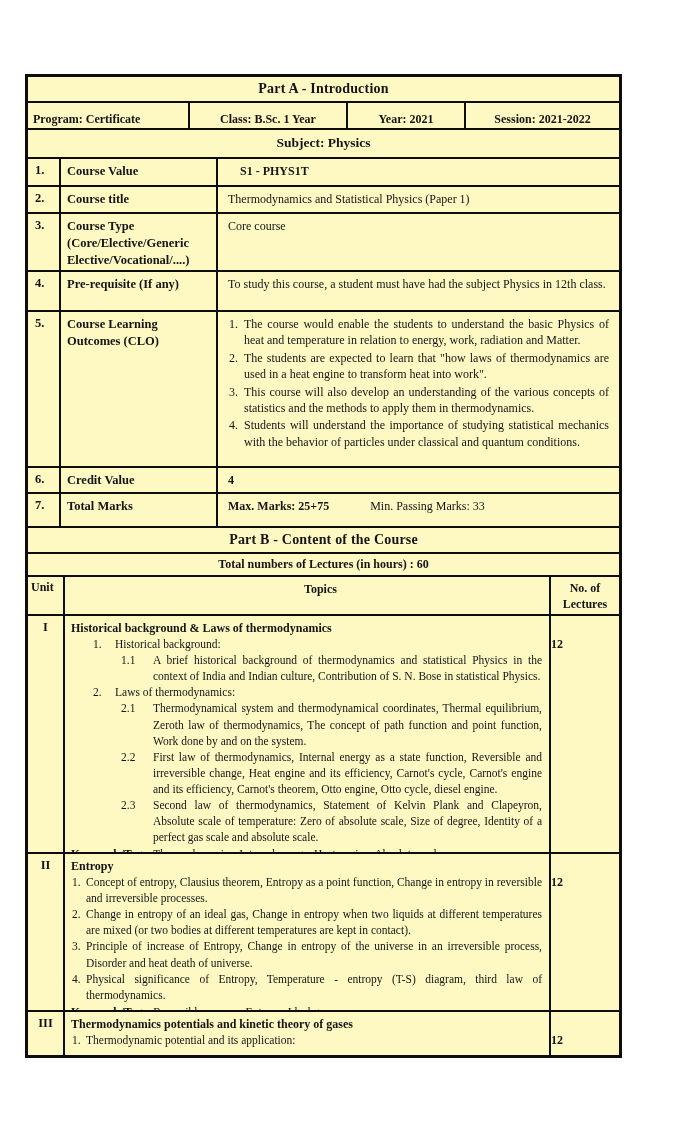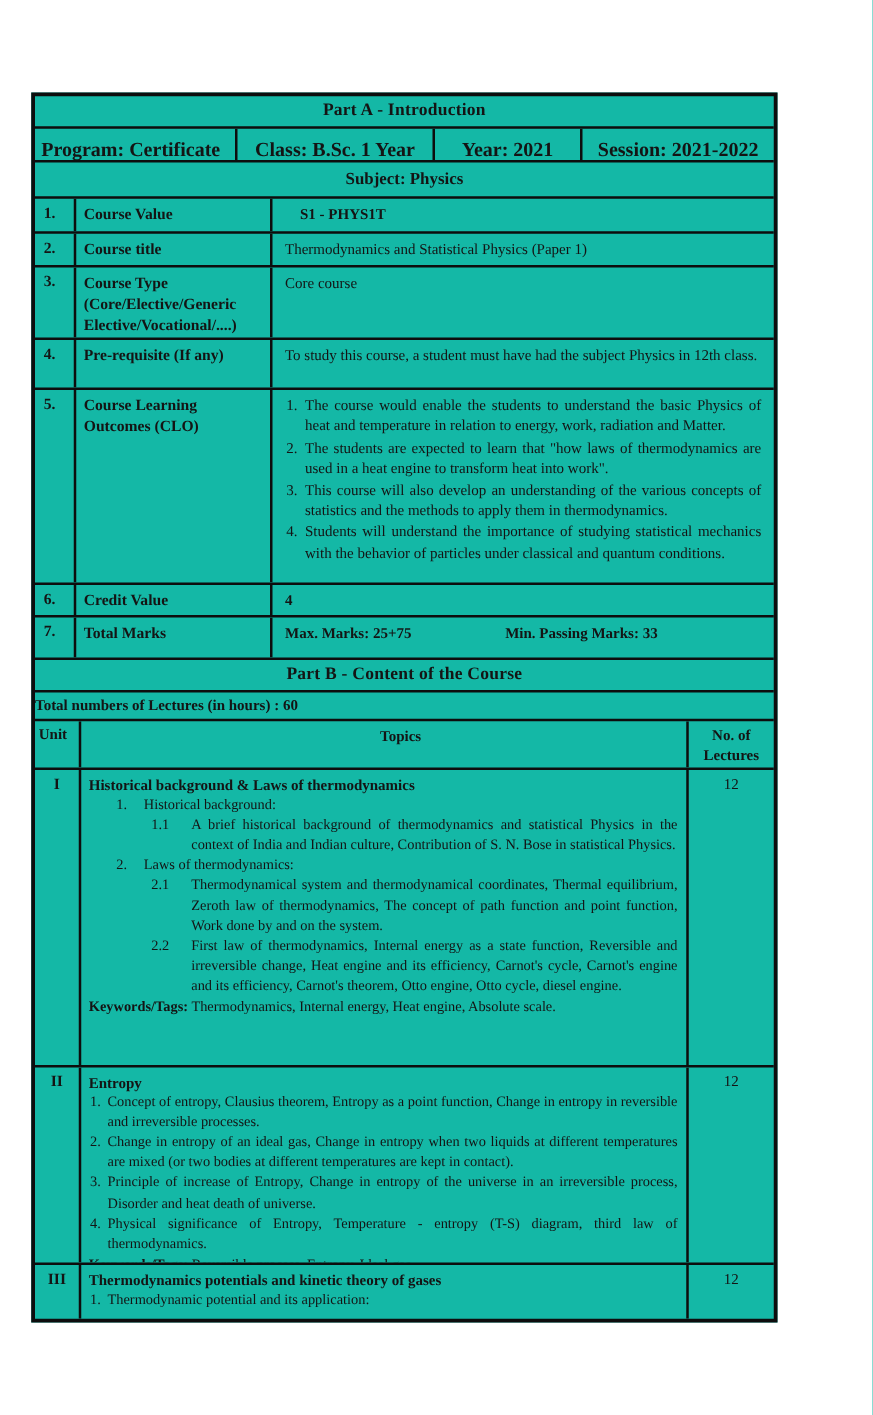--- a/index.html
+++ b/index.html
@@ -8,65 +8,65 @@
     background:#ffffff;
     position:relative;
     font-family:"Liberation Serif", serif;
     color:#141414;
     -webkit-font-smoothing:antialiased;
   }
   *{box-sizing:border-box;}
   .doc{
     position:absolute;left:25px;top:74px;width:597px;
     border:3px solid #0d0d0d;
-    background:#14b8a6;
+    background:#fef9c3;
   }
   .row{display:flex;border-bottom:2px solid #0d0d0d;overflow:hidden;}
   .row:last-child{border-bottom:none;border-radius:11px;}
   .cell{border-right:2px solid #0d0d0d;overflow:hidden;}
   .cell:last-child{border-right:none;}
 
   
   .title-row{display:block;text-align:center;font-weight:bold;font-size:14px;
     letter-spacing:.2px;padding-top:4px;}
   .subject-row{display:block;text-align:center;font-weight:bold;font-size:13.5px;padding-top:5px;}
-  .total-row{display:block;text-align:left;font-weight:bold;font-size:12px;padding-top:3px;}
-
-  
-  .info-cell{font-weight:bold;font-size:16px;padding-top:9px;text-align:center;}
+  .total-row{display:block;text-align:center;font-weight:bold;font-size:12px;padding-top:3px;}
+
+  
+  .info-cell{font-weight:bold;font-size:12px;padding-top:9px;text-align:center;}
   .info-cell.first{text-align:left;padding-left:5px;}
 
   
   .num-col{width:33px;flex:0 0 33px;font-weight:bold;font-size:12.5px;
     padding:4px 0 0 7px;}
   .label-col{width:157px;flex:0 0 157px;font-weight:bold;font-size:12.5px;
     padding:4px 4px 0 6px;line-height:17px;}
   .value-col{flex:1;font-size:12px;padding:4px 10px 0 10px;line-height:16px;}
   .v-bold{font-weight:bold;}
   .v-indent{padding-left:22px;}
   .marks-left{font-weight:bold;font-size:12px;}
-  .marks-right{font-weight:bold;font-size:12px;margin-left:72px;}
+  .marks-right{font-weight:normal;font-size:12px;margin-left:38px;}
 
   
   .clo-item{position:relative;padding-left:16px;text-align:justify;
     font-size:12px;line-height:16.4px;margin-bottom:1px;}
   .clo-marker{position:absolute;left:1px;top:0;}
 
   
   .unit-head{width:37px;flex:0 0 37px;font-weight:bold;font-size:12px;padding:3px 0 0 3px;}
   .topics-head{flex:1;font-weight:bold;font-size:12px;text-align:center;padding-top:5px;margin-left:27px;}
   .lect-head{width:68px;flex:0 0 68px;font-weight:bold;font-size:12px;
     text-align:center;padding-top:3px;line-height:16px;}
 
   
   .unit-col{width:37px;flex:0 0 37px;font-weight:bold;font-size:12.5px;
     text-align:center;padding-top:4px;}
   .topics-col{flex:1;padding:4px 7px 0 6px;font-size:11.5px;line-height:16.1px;}
-  .lect-col{width:68px;flex:0 0 68px;font-weight:normal;font-size:12px;
-    text-align:center;padding-top:4px;}
+  .lect-col{width:68px;flex:0 0 68px;font-weight:bold;font-size:12px;
+    padding-top:21px;}
   .unit-title{font-weight:bold;font-size:12px;}
   .u-item{position:relative;text-align:justify;}
   .u-item .marker{position:absolute;top:0;}
   .u-item.lv1{padding-left:44px;}
   .u-item.lv1 .marker{left:22px;}
   .u-item.lv2{padding-left:82px;}
   .u-item.lv2 .marker{left:50px;}
   .u-item.lv0{padding-left:15px;}
   .u-item.lv0 .marker{left:1px;}
   .keywords{margin-top:1px;}
@@ -177,20 +177,24 @@
         <span>Laws of thermodynamics:</span>
       </div>
       <div class="u-item lv2">
         <span class="marker">2.1</span>
         <span>Thermodynamical system and thermodynamical coordinates, Thermal equilibrium, Zeroth law of thermodynamics, The concept of path function and point function, Work done by and on the system.</span>
       </div>
       <div class="u-item lv2">
         <span class="marker">2.2</span>
         <span>First law of thermodynamics, Internal energy as a state function, Reversible and irreversible change, Heat engine and its efficiency, Carnot's cycle, Carnot's engine and its efficiency, Carnot's theorem, Otto engine, Otto cycle, diesel engine.</span>
       </div>
+      <div class="u-item lv2">
+        <span class="marker">2.3</span>
+        <span>Second law of thermodynamics, Statement of Kelvin Plank and Clapeyron, Absolute scale of temperature: Zero of absolute scale, Size of degree, Identity of a perfect gas scale and absolute scale.</span>
+      </div>
       <div class="keywords">
         <span class="kw-label">Keywords/Tags:</span>
         <span>Thermodynamics, Internal energy, Heat engine, Absolute scale.</span>
       </div>
     </div>
     <div class="cell lect-col">12</div>
   </div>
 
   <div class="row" style="height:158px">
     <div class="cell unit-col">II</div>

